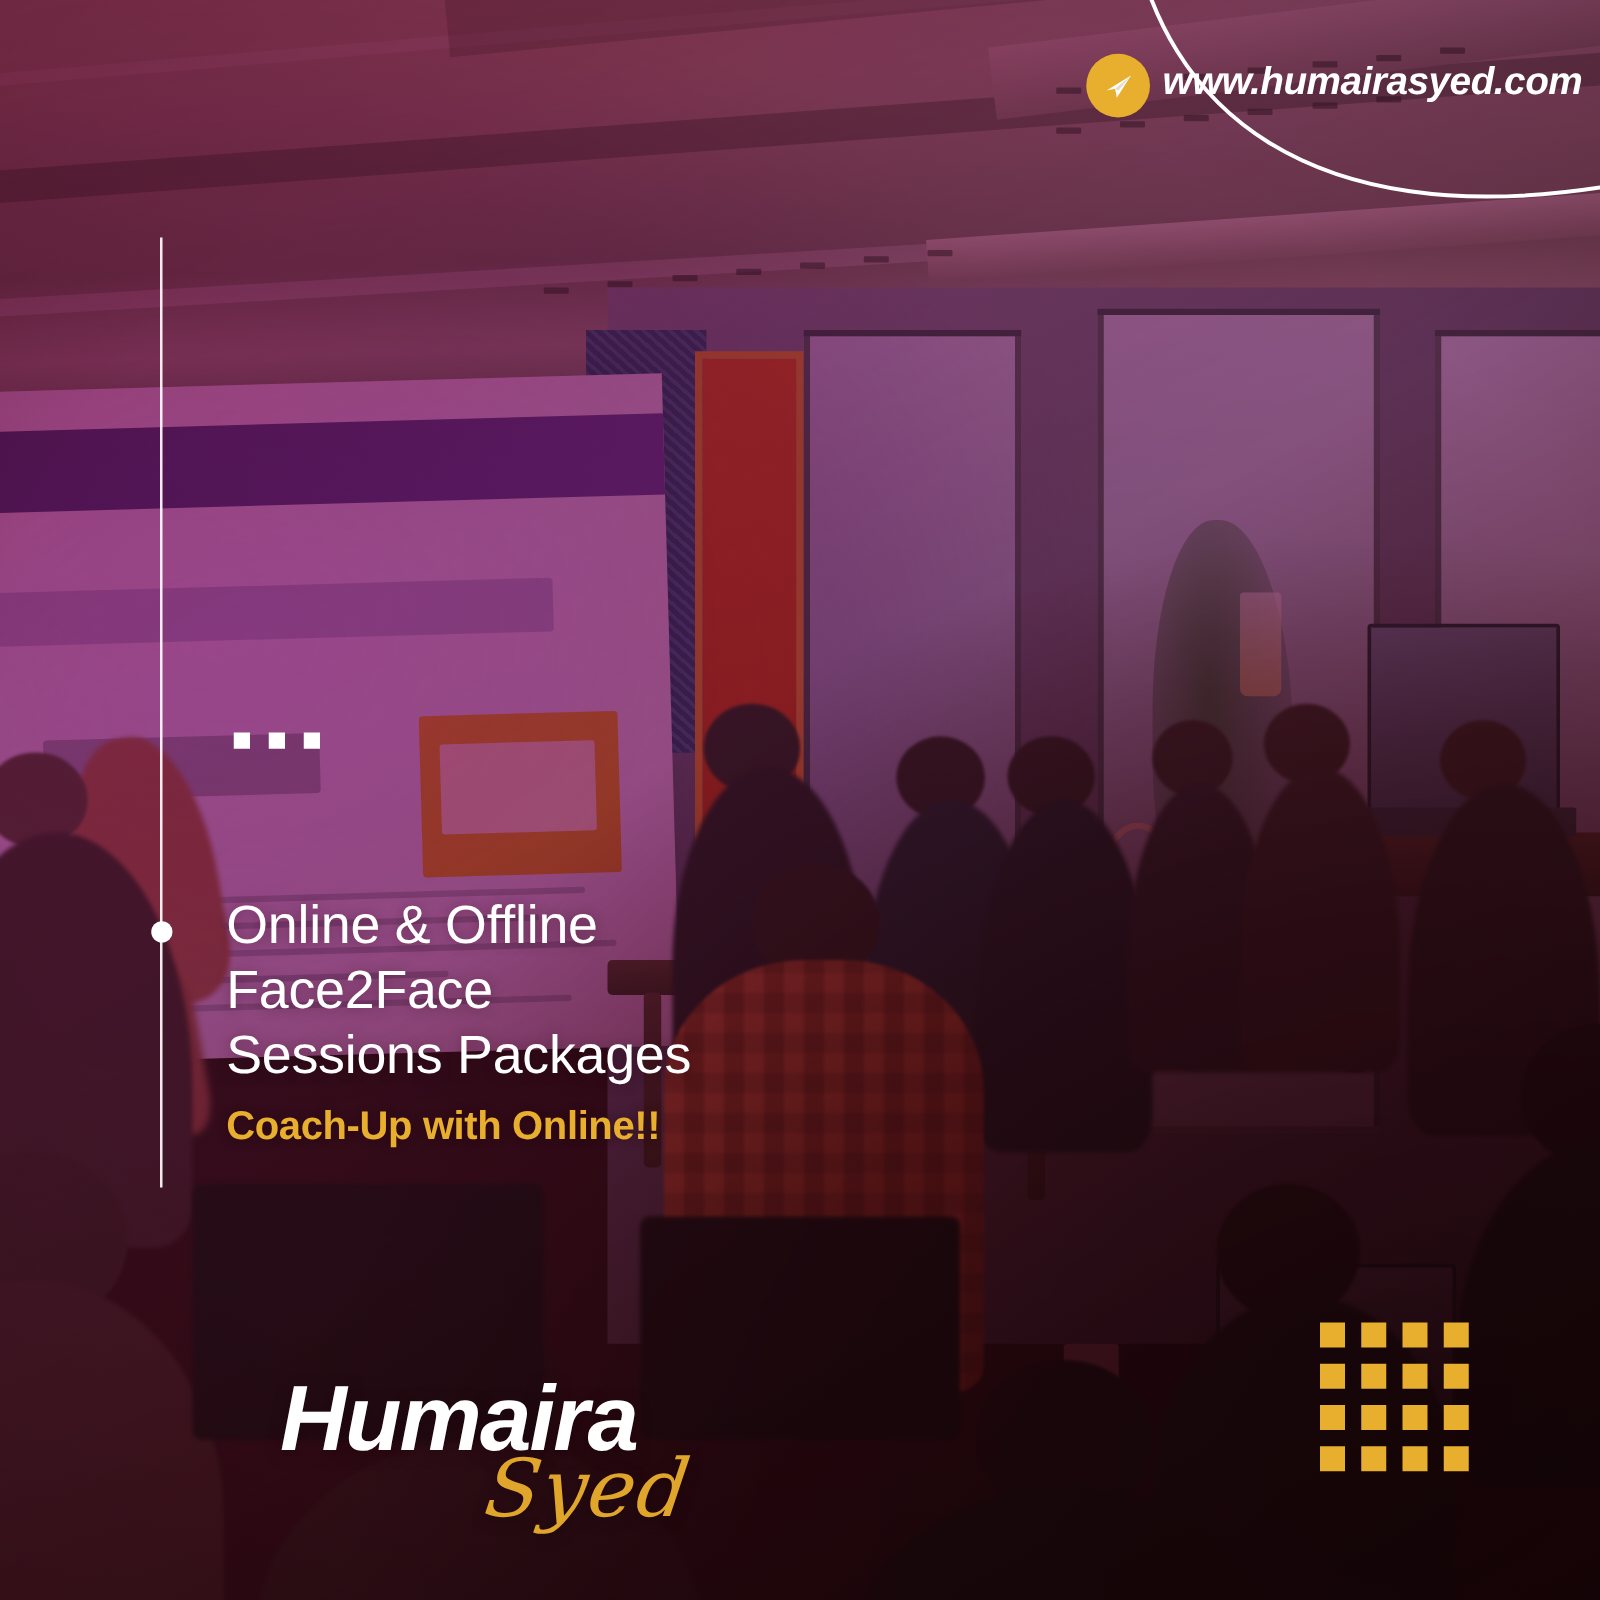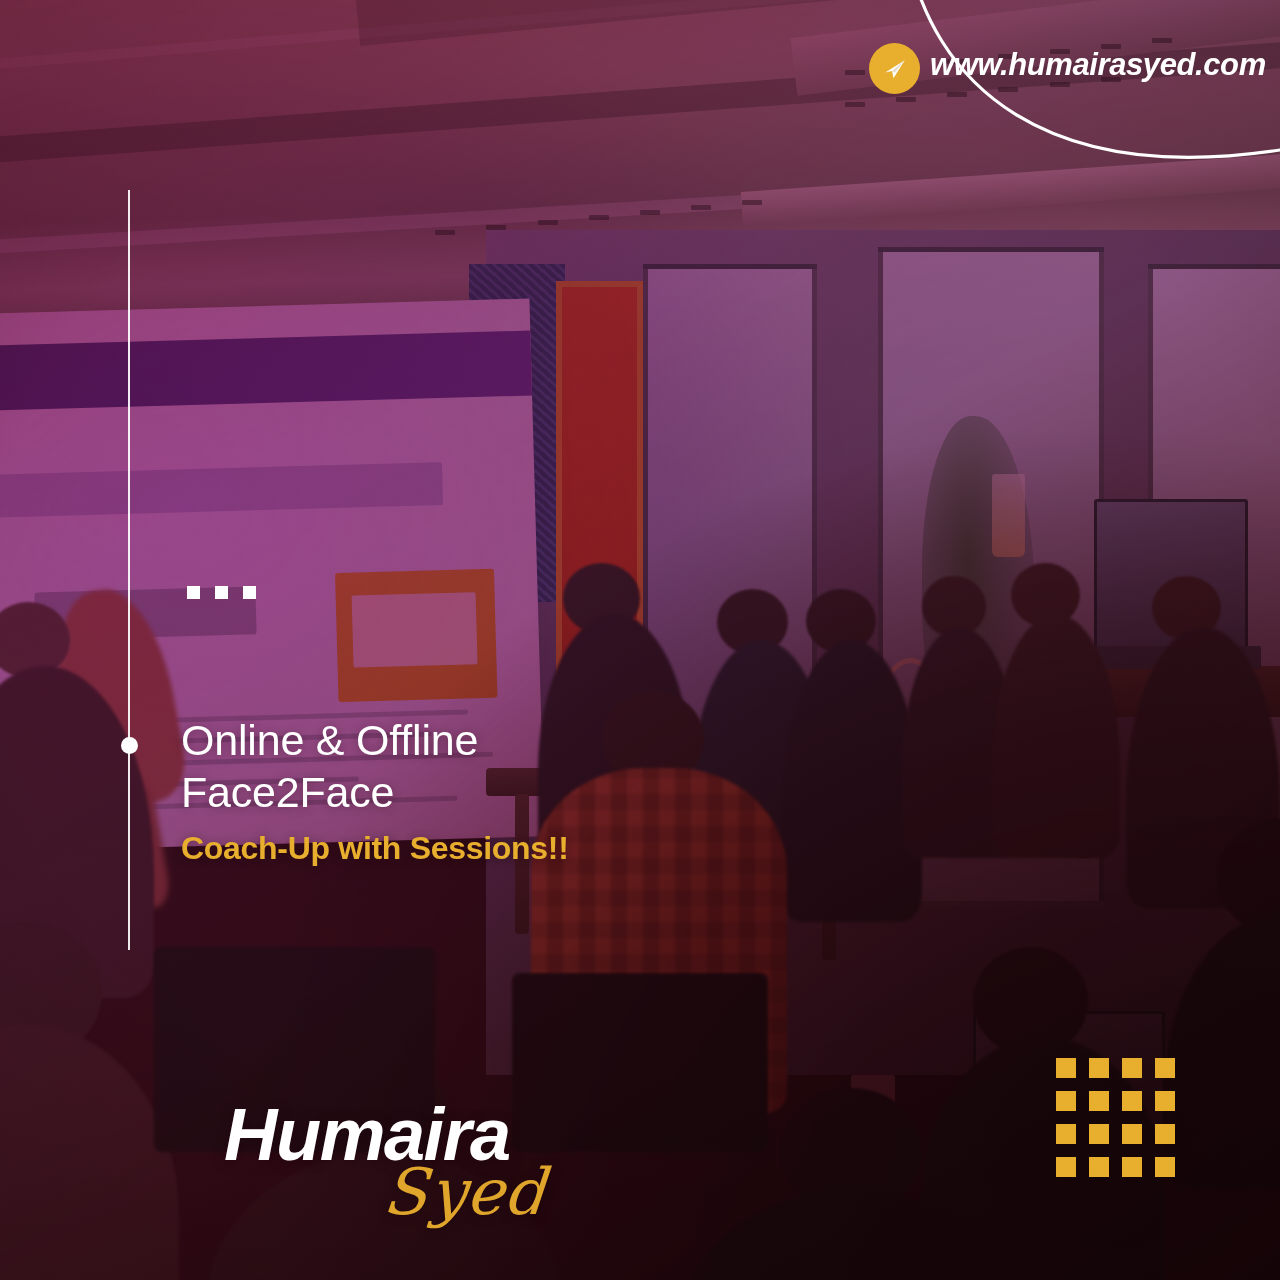--- a/index.html
+++ b/index.html
@@ -540,21 +540,22 @@
 
   <div class="dots-row">
     <span></span>
     <span></span>
     <span></span>
   </div>
 
   <div class="body-block">
     <div class="body-line">Online &amp; Offline</div>
     <div class="body-line">Face2Face</div>
-    <div class="tagline">Coach-Up with Sessions!!</div>
+    <div class="body-line">Sessions Packages</div>
+    <div class="tagline">Coach-Up with Online!!</div>
   </div>
 
   <div class="logo-block">
     <div class="logo-main">Humaira</div>
     <div class="logo-sub">Syed</div>
   </div>
 
   <div class="dot-grid">
     <i></i>
     <i></i>

